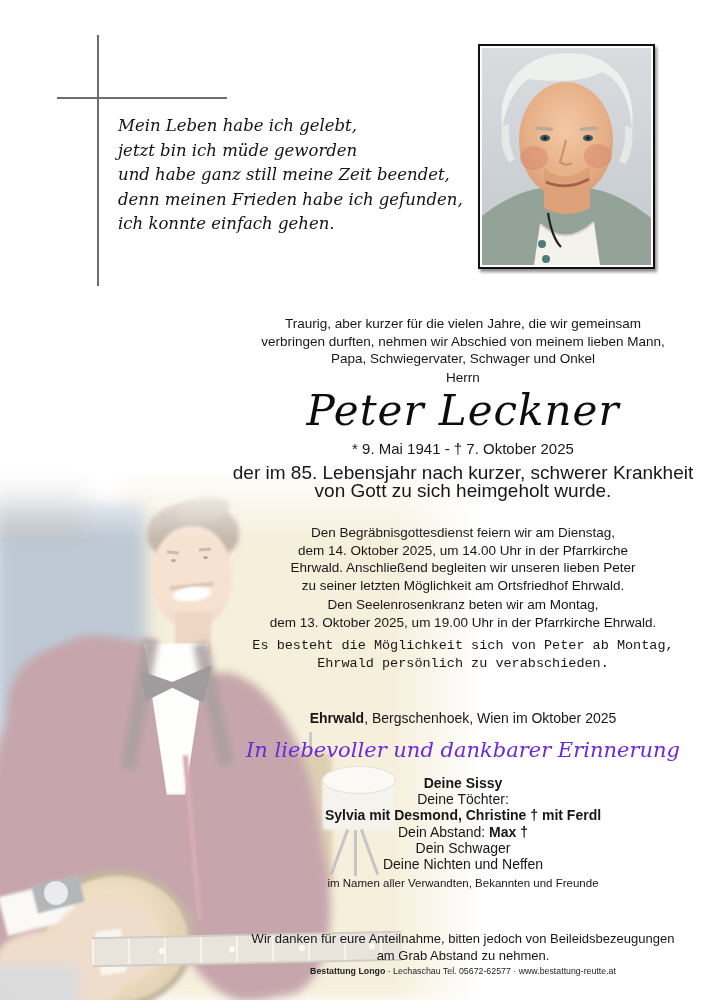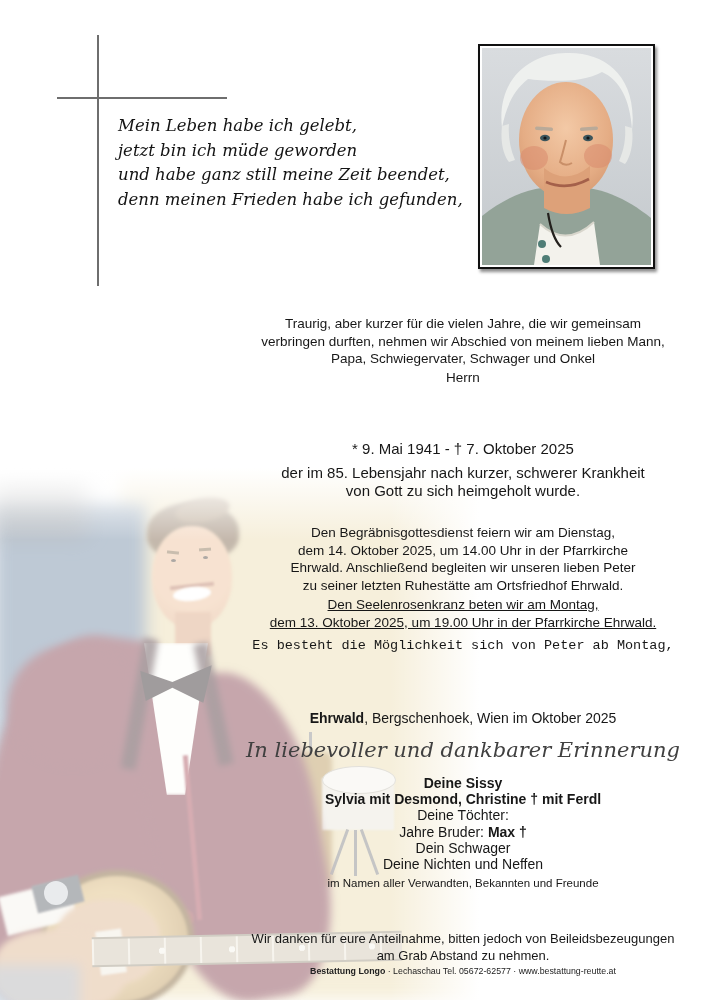--- a/index.html
+++ b/index.html
@@ -20,26 +20,26 @@
   
   .portrait{left:478px;top:44px;width:169px;height:217px;border:2px solid #101010;
             background:#fff;padding:2px;box-shadow:2px 3px 3px rgba(0,0,0,.45);}
   .portrait svg{display:block;}
 
   
   .intro{top:315px;font-size:13.5px;line-height:17.5px;}
   .salutation{top:370px;font-size:13.5px;}
   .deceased{top:385px;font-size:42px;line-height:52px;letter-spacing:1px;color:#0d0d0d;}
   .dates{top:440px;font-size:15px;}
-  .passing{top:464px;font-size:15px;line-height:17.5px;}
+  .passing{top:464px;font-size:19px;line-height:17.5px;}
   .funeral{top:524px;font-size:13.5px;line-height:17.5px;}
-  .rosary{top:596px;font-size:13.5px;line-height:17.5px;text-decoration:underline;}
+  .rosary{top:596px;font-size:13.5px;line-height:17.5px;}
   .farewell{top:637px;font-size:13.5px;line-height:17.5px;font-family:Liberation Mono, monospace;}
   .places{top:710px;font-size:14px;text-align:center;}
-  .remembrance{top:738px;font-size:21px;color:#404040;}
+  .remembrance{top:738px;font-size:21px;color:#6d28d9;}
   .family{top:775px;font-size:14px;line-height:16.2px;}
   .in-name{top:877px;font-size:11.5px;}
   .thanks{top:930px;font-size:13px;line-height:17px;}
   .footer{top:966px;font-size:8.8px;color:#222;}
 
   
   .bgphoto{left:0;top:460px;width:485px;height:540px;overflow:hidden;}
   .art{position:absolute;left:0;top:0;width:100%;height:100%;opacity:.40;}
   .art .s{position:absolute;}
   .fade-top{left:0;top:0;width:100%;height:80px;
@@ -103,20 +103,21 @@
   <div>
     <div class="abs cross-v"></div>
     <div class="abs cross-h"></div>
   </div>
 
   <div class="abs poem ser-i z">
       <div>Mein Leben habe ich gelebt,</div>
       <div>jetzt bin ich müde geworden</div>
       <div>und habe ganz still meine Zeit beendet,</div>
       <div>denn meinen Frieden habe ich gefunden,</div>
+      <div>ich konnte einfach gehen.</div>
     </div>
 
   <div class="abs portrait z">
     <svg width="169" height="217" viewBox="0 0 169 217">
       <defs>
         <radialGradient id="skin" cx="50%" cy="40%" r="65%">
           <stop offset="0%" stop-color="#f3c9a6"></stop>
             <stop offset="70%" stop-color="#e5ad85"></stop>
             <stop offset="100%" stop-color="#d69a73"></stop>
         </radialGradient>
@@ -150,45 +151,47 @@
       <circle cx="64" cy="211" r="4" fill="#4f7d76"></circle>
     </svg>
   </div>
 
   <div class="ctr intro z">
       <div>Traurig, aber kurzer für die vielen Jahre, die wir gemeinsam</div>
       <div>verbringen durften, nehmen wir Abschied von meinem lieben Mann,</div>
       <div>Papa, Schwiegervater, Schwager und Onkel</div>
     </div>
   <div class="ctr salutation z">Herrn</div>
+  <div class="ctr deceased ser-i z">Peter Leckner</div>
   <div class="ctr dates z">* 9. Mai 1941 - † 7. Oktober 2025</div>
   <div class="ctr passing z">
       <div>der im 85. Lebensjahr nach kurzer, schwerer Krankheit</div>
       <div>von Gott zu sich heimgeholt wurde.</div>
     </div>
   <div class="ctr funeral z">
       <div>Den Begräbnisgottesdienst feiern wir am Dienstag,</div>
       <div>dem 14. Oktober 2025, um 14.00 Uhr in der Pfarrkirche</div>
       <div>Ehrwald. Anschließend begleiten wir unseren lieben Peter</div>
-      <div>zu seiner letzten Ruhestätte am Ortsfriedhof Ehrwald.</div>
+      <div>zu seiner letzten Möglichkeit am Ortsfriedhof Ehrwald.</div>
     </div>
   <div class="ctr rosary z">
       <div>Den Seelenrosenkranz beten wir am Montag,</div>
       <div>dem 13. Oktober 2025, um 19.00 Uhr in der Pfarrkirche Ehrwald.</div>
     </div>
   <div class="ctr farewell z">
       <div>Es besteht die Möglichkeit sich von Peter ab Montag,</div>
+      <div>Ehrwald persönlich zu verabschieden.</div>
     </div>
   <div class="ctr places z"><span class="bold">Ehrwald</span><span>, Bergschenhoek, Wien im Oktober 2025</span></div>
   <div class="ctr remembrance ser-i z">In liebevoller und dankbarer Erinnerung</div>
   <div class="ctr family z">
       <div><span class="bold">Deine Sissy</span></div>
+      <div><span>Deine Töchter:</span></div>
       <div><span class="bold">Sylvia mit Desmond, Christine † mit Ferdl</span></div>
-      <div><span>Deine Töchter:</span></div>
-      <div><span>Jahre Bruder: </span><span class="bold">Max †</span></div>
+      <div><span>Dein Abstand: </span><span class="bold">Max †</span></div>
       <div><span>Dein Schwager</span></div>
       <div><span>Deine Nichten und Neffen</span></div>
     </div>
   <div class="ctr in-name z">im Namen aller Verwandten, Bekannten und Freunde</div>
   <div class="ctr thanks z">
       <div>Wir danken für eure Anteilnahme, bitten jedoch von Beileidsbezeugungen</div>
       <div>am Grab Abstand zu nehmen.</div>
     </div>
   <div class="ctr footer z"><span class="bold">Bestattung Longo</span><span> · Lechaschau Tel. 05672-62577 · www.bestattung-reutte.at</span></div>
 

